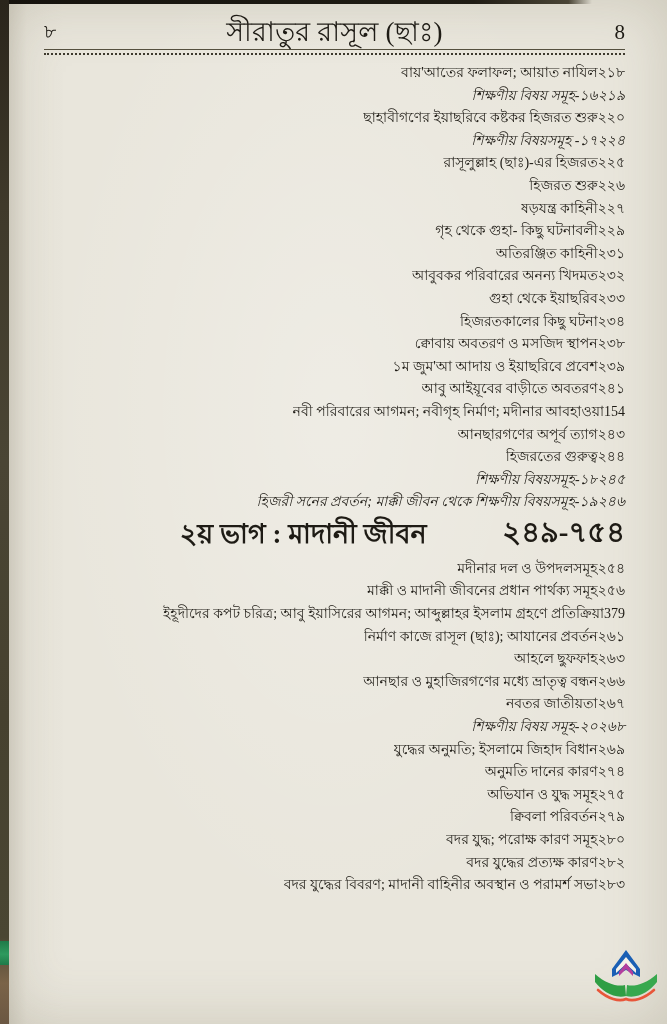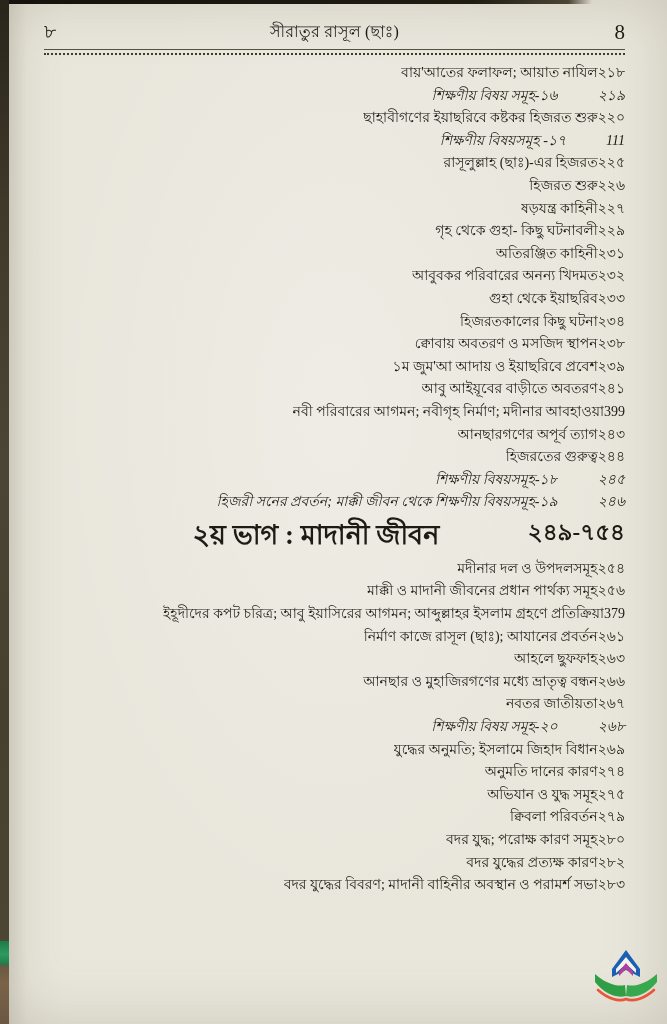--- a/index.html
+++ b/index.html
@@ -27,37 +27,37 @@
   }
   .left-edge-green{
     position:absolute;left:0;top:941px;width:9px;height:24px;
     background:linear-gradient(180deg,#1f7a49 0%,#2e9a5e 55%,#1f7a49 100%);
   }
   .content{position:absolute;left:44px;right:42px;top:20px;}
   .header-row{display:flex;align-items:flex-end;font-size:20px;line-height:24px;}
   .hnum{flex:1;}
   .hnum.left{text-align:left;font-size:19px;}
   .hnum.right{text-align:right;font-size:21px;font-family:"Liberation Serif",serif;}
-  .htitle{flex:0 0 auto;text-align:center;font-size:16px;letter-spacing:0.2px;}
+  .htitle{flex:0 0 auto;text-align:center;font-size:27px;letter-spacing:0.2px;}
   .rule-solid{border-top:1.5px solid #55503f;margin-top:5px;}
   .rule-dotted{border-top:2px dotted #3d392d;margin-top:3px;}
   .toc{margin-top:7px;}
   .toc-row{
     display:flex;justify-content:flex-end;align-items:baseline;
     height:22.6px;font-size:14px;line-height:22.6px;white-space:nowrap;
   }
   .toc-title{overflow:hidden;}
   .toc-page{margin-left:0;flex:0 0 auto;}
   .toc-row.bold{font-weight:normal;}
-  .toc-row.italic{font-style:italic;gap:40px;}
+  .toc-row.italic{font-style:italic;}
   .section-row{
-    display:flex;align-items:flex-start;height:44px;font-weight:bold;
+    display:flex;align-items:flex-end;height:44px;font-weight:bold;
   }
   .section-title{flex:1;text-align:center;font-size:27px;padding-left:60px;}
-  .section-pages{flex:0 0 auto;font-size:23px;}
+  .section-pages{flex:0 0 auto;font-size:29px;}
   .logo{position:absolute;left:594px;top:946px;width:64px;height:62px;}
 </style>
 </head>
 <body>
 
 <div class="page">
   <div class="top-edge"></div>
   <div class="left-edge"></div>
   <div class="left-edge-green"></div>
 
@@ -80,21 +80,21 @@
     <span class="toc-page">২১৯</span>
   </div>
 
   <div class="toc-row bold">
     <span class="toc-title">ছাহাবীগণের ইয়াছরিবে কষ্টকর হিজরত শুরু</span>
     <span class="toc-page">২২০</span>
   </div>
 
   <div class="toc-row italic">
     <span class="toc-title">শিক্ষণীয় বিষয়সমূহ -১৭</span>
-    <span class="toc-page">111</span>
+    <span class="toc-page">২২৪</span>
   </div>
 
   <div class="toc-row bold">
     <span class="toc-title">রাসূলুল্লাহ (ছাঃ)-এর হিজরত</span>
     <span class="toc-page">২২৫</span>
   </div>
 
   <div class="toc-row">
     <span class="toc-title">হিজরত শুরু</span>
     <span class="toc-page">২২৬</span>
@@ -140,21 +140,21 @@
     <span class="toc-page">২৩৯</span>
   </div>
 
   <div class="toc-row">
     <span class="toc-title">আবু আইয়ূবের বাড়ীতে অবতরণ</span>
     <span class="toc-page">২৪১</span>
   </div>
 
   <div class="toc-row">
     <span class="toc-title">নবী পরিবারের আগমন; নবীগৃহ নির্মাণ; মদীনার আবহাওয়া</span>
-    <span class="toc-page">399</span>
+    <span class="toc-page">154</span>
   </div>
 
   <div class="toc-row">
     <span class="toc-title">আনছারগণের অপূর্ব ত্যাগ</span>
     <span class="toc-page">২৪৩</span>
   </div>
 
   <div class="toc-row">
     <span class="toc-title">হিজরতের গুরুত্ব</span>
     <span class="toc-page">২৪৪</span>

